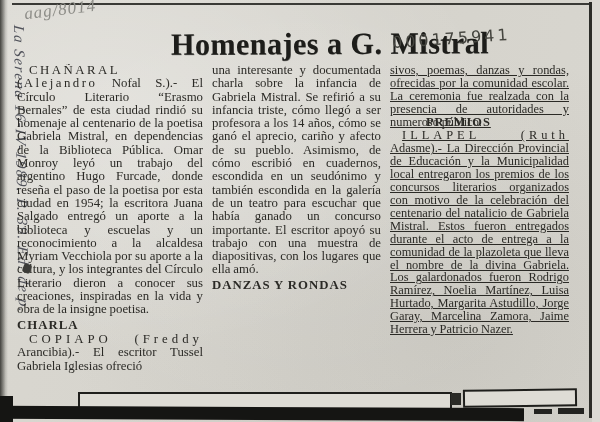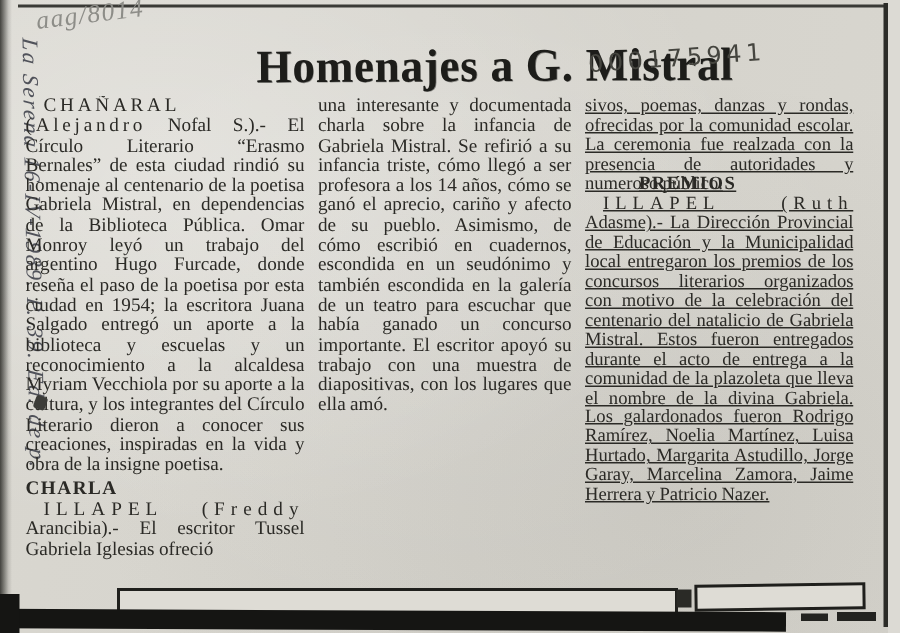--- a/index.html
+++ b/index.html
@@ -97,25 +97,26 @@
 
 <div class="stamp-number">000175941</div>
 
 <div class="margin-citation">La Serena 16-IV-1989. P. 39. Ed. de p.</div>
 
 <div class="columns">
 
   <div class="col col-1">
     <p class="p-indent"><span class="dateline">CHAÑARAL (Alejandro</span> <span>Nofal S.).- El Círculo Literario “Erasmo Bernales” de esta ciudad rindió su homenaje al centenario de la poetisa Gabriela Mistral, en dependencias de la Biblioteca Pública. Omar Monroy leyó un trabajo del argentino Hugo Furcade, donde reseña el paso de la poetisa por esta ciudad en 1954; la escritora Juana Salgado entregó un aporte a la biblioteca y escuelas y un reconocimiento a la alcaldesa Myriam Vecchiola por su aporte a la cultura, y los integrantes del Círculo Literario dieron a conocer sus creaciones, inspiradas en la vida y obra de la insigne poetisa.</span></p>
     <div class="heading">CHARLA</div>
-    <p class="p-indent"><span class="dateline dateline-wide">ILLAPEL (Freddy</span> <span>Arancibia).- El escritor Tussel Gabriela Iglesias ofreció</span></p>
+    <p class="p-indent"><span class="dateline dateline-wide">COPIAPO (Freddy</span> <span>Arancibia).- El escritor Tussel Gabriela Iglesias ofreció</span></p>
   </div>
 
   <div class="col col-2">
     <p>una interesante y documentada charla sobre la infancia de Gabriela Mistral. Se refirió a su infancia triste, cómo llegó a ser profesora a los 14 años, cómo se ganó el aprecio, cariño y afecto de su pueblo. Asimismo, de cómo escribió en cuadernos, escondida en un seudónimo y también escondida en la galería de un teatro para escuchar que había ganado un concurso importante. El escritor apoyó su trabajo con una muestra de diapositivas, con los lugares que ella amó.</p>
+    <div class="heading">DANZAS Y RONDAS</div>
   </div>
 
   <div class="col col-3">
     <p>sivos, poemas, danzas y rondas, ofrecidas por la comunidad escolar. La ceremonia fue realzada con la presencia de autoridades y numeroso público.</p>
     <div class="heading heading-premios">PREMIOS</div>
     <p class="p-indent"><span class="dateline dateline-wide">ILLAPEL (Ruth</span> <span>Adasme).- La Dirección Provincial de Educación y la Municipalidad local entregaron los premios de los concursos literarios organizados con motivo de la celebración del centenario del natalicio de Gabriela Mistral. Estos fueron entregados durante el acto de entrega a la comunidad de la plazoleta que lleva el nombre de la divina Gabriela. Los galardonados fueron Rodrigo Ramírez, Noelia Martínez, Luisa Hurtado, Margarita Astudillo, Jorge Garay, Marcelina Zamora, Jaime Herrera y Patricio Nazer.</span></p>
   </div>
 
 </div>
 

